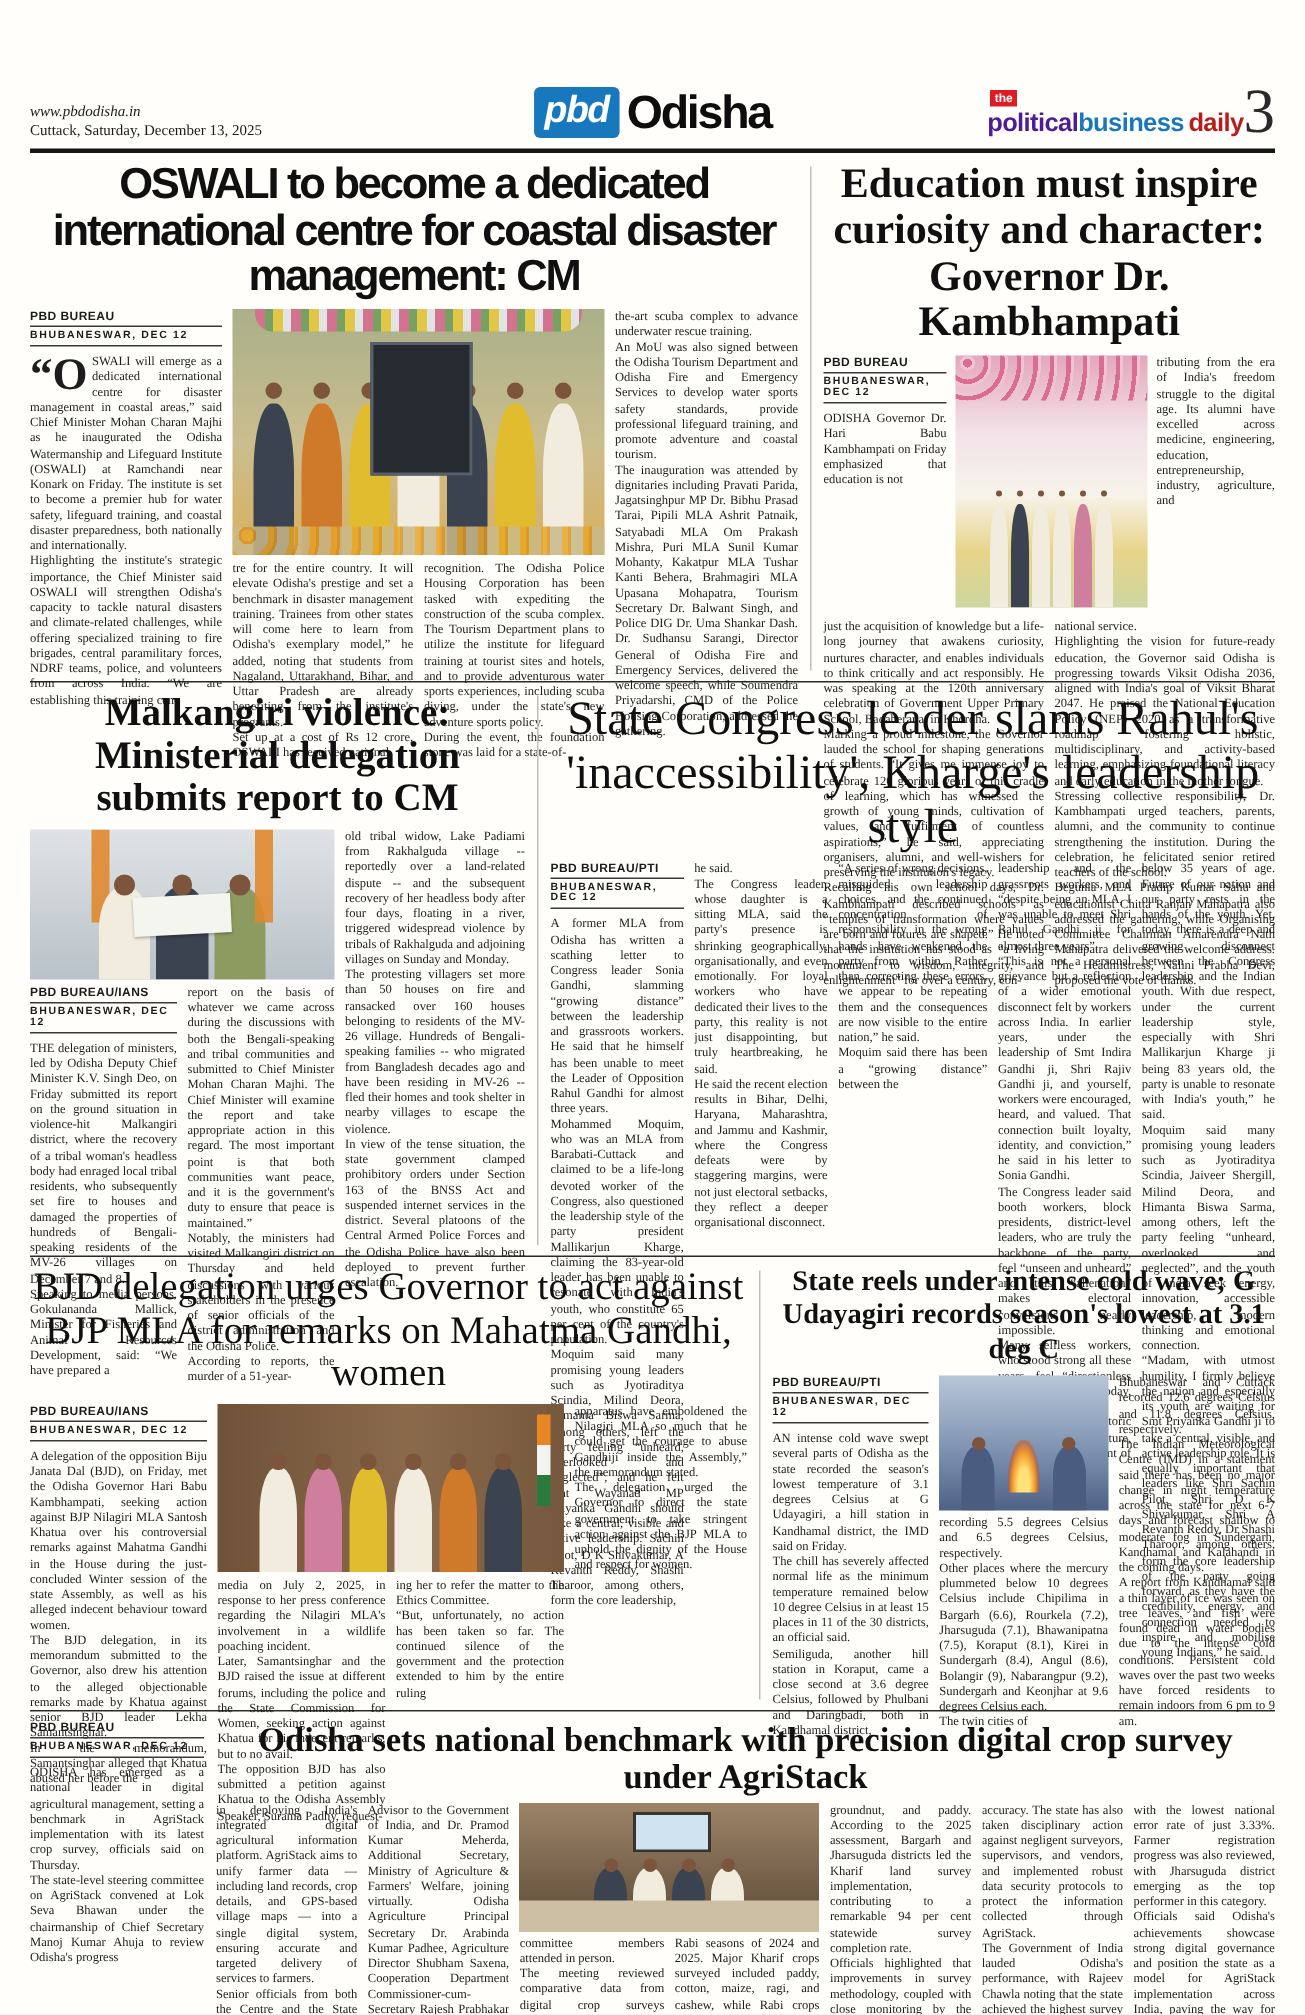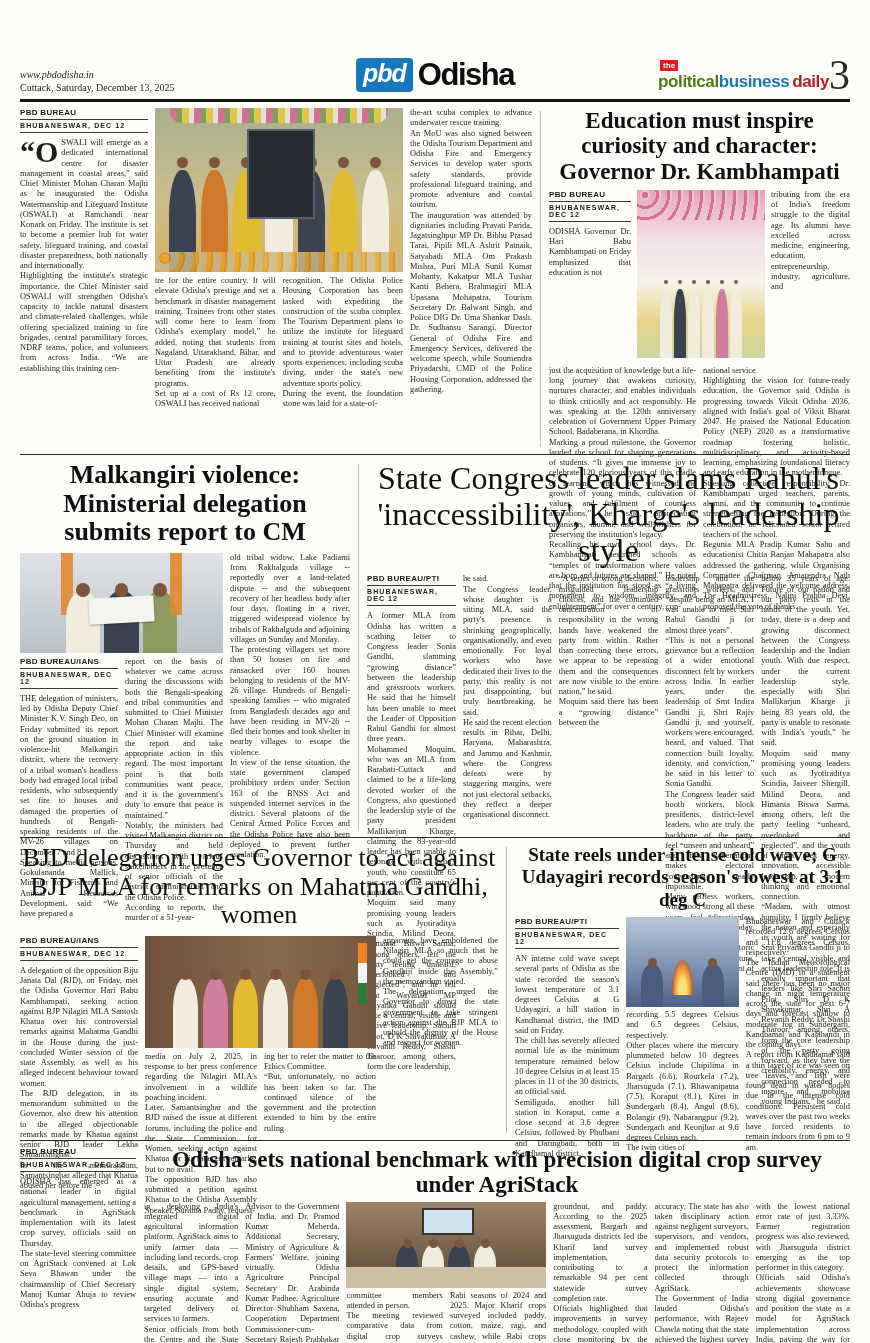--- a/index.html
+++ b/index.html
@@ -12,31 +12,31 @@
   .site{font-style:italic;}
   .mh-logo{position:absolute;left:50%;transform:translateX(-50%);bottom:6px;display:flex;align-items:center;
            gap:5px;font-family:"Liberation Sans",sans-serif;font-weight:bold;}
   .pbd-box{background:#1878bd;color:#fff;font-size:25px;font-style:italic;padding:1px 7px 4px;
            border-radius:4px;letter-spacing:-1px;}
   .logo-odisha{font-size:31px;letter-spacing:-1.5px;color:#0d0d0d;}
   .mh-right{display:flex;align-items:center;gap:0;}
   .brand{position:relative;padding-top:12px;font-family:"Liberation Sans",sans-serif;font-weight:bold;
          font-size:17px;letter-spacing:-0.4px;white-space:nowrap;}
   .the-box{position:absolute;top:0;left:2px;background:#e01b22;color:#fff;font-size:8px;padding:1px 3px;letter-spacing:0;}
-  .b-pol{color:#4d7c0f;}
+  .b-pol{color:#4c1d95;}
   .b-bus{color:#1878bd;}
   .b-daily{color:#b91c1c;margin-left:3px;}
   .pageno{font-size:42px;line-height:.85;color:#2a2a2a;}
   
   .band{display:flex;padding:6px 0 4px;box-sizing:border-box;}
   .hr1{border-top:1px solid #2a2a2a;}
   .vr{width:1px;background:#bdbdbd;margin:3px 8px;flex:none;}
   .hl{margin:0 0 6px;text-align:center;font-weight:700;color:#101010;font-family:"Liberation Serif",serif;}
   .hl-a1{font-family:"Liberation Sans",sans-serif;font-size:29px;line-height:1.06;letter-spacing:-1.5px;}
-  .hl-a2{font-size:23px;line-height:1.1;}
+  .hl-a2{font-size:28px;line-height:1.1;}
   .hl-a3{font-size:26px;line-height:1.1;}
   .hl-a4{font-size:32px;line-height:1.12;font-weight:400;}
   .hl-a5{font-size:26px;line-height:1.1;font-weight:400;}
   .hl-a6{font-size:19px;line-height:1.18;}
   .hl-a7{font-size:23px;line-height:1.1;margin-bottom:4px;}
   .byl{font-family:"Liberation Sans",sans-serif;margin:0 0 5px;}
   .byl .by{display:block;font-size:8px;font-weight:bold;letter-spacing:.3px;border-bottom:1px solid #3a3a3a;
            padding-bottom:2px;margin-bottom:2px;}
   .byl .dl{display:block;font-size:7px;font-weight:bold;letter-spacing:1.1px;border-bottom:1px solid #3a3a3a;
            padding-bottom:3px;}
@@ -158,20 +158,21 @@
     <div class="mh-right">
       <div class="brand">
         <span class="the-box">the</span><span class="b-pol">political</span><span class="b-bus">business</span><span class="b-daily">daily</span>
       </div>
       <div class="pageno">3</div>
     </div>
   </header>
 
   <section class="band band1">
     <article class="a1">
+      <h1 class="hl hl-a1">OSWALI to become a dedicated international centre for coastal disaster management: CM</h1>
       <div class="a1-body">
         <div class="a1-c1">
           <div class="byl">
             <span class="by">PBD BUREAU</span>
             <span class="dl">BHUBANESWAR, DEC 12</span>
           </div>
           <div class="bcol"><span class="dropcap">“O</span><span>SWALI will emerge as a dedicated international centre for disaster management in coastal areas,” said Chief Minister Mohan Charan Majhi as he inaugurated the Odisha Watermanship and Lifeguard Institute (OSWALI) at Ramchandi near Konark on Friday. The institute is set to become a premier hub for water safety, lifeguard training, and coastal disaster preparedness, both nationally and internationally.
 Highlighting the institute's strategic importance, the Chief Minister said OSWALI will strengthen Odisha's capacity to tackle natural disasters and climate-related challenges, while offering specialized training to fire brigades, central paramilitary forces, NDRF teams, police, and volunteers from across India. “We are establishing this training cen-</span></div>
         </div>
         <div class="a1-mid">

